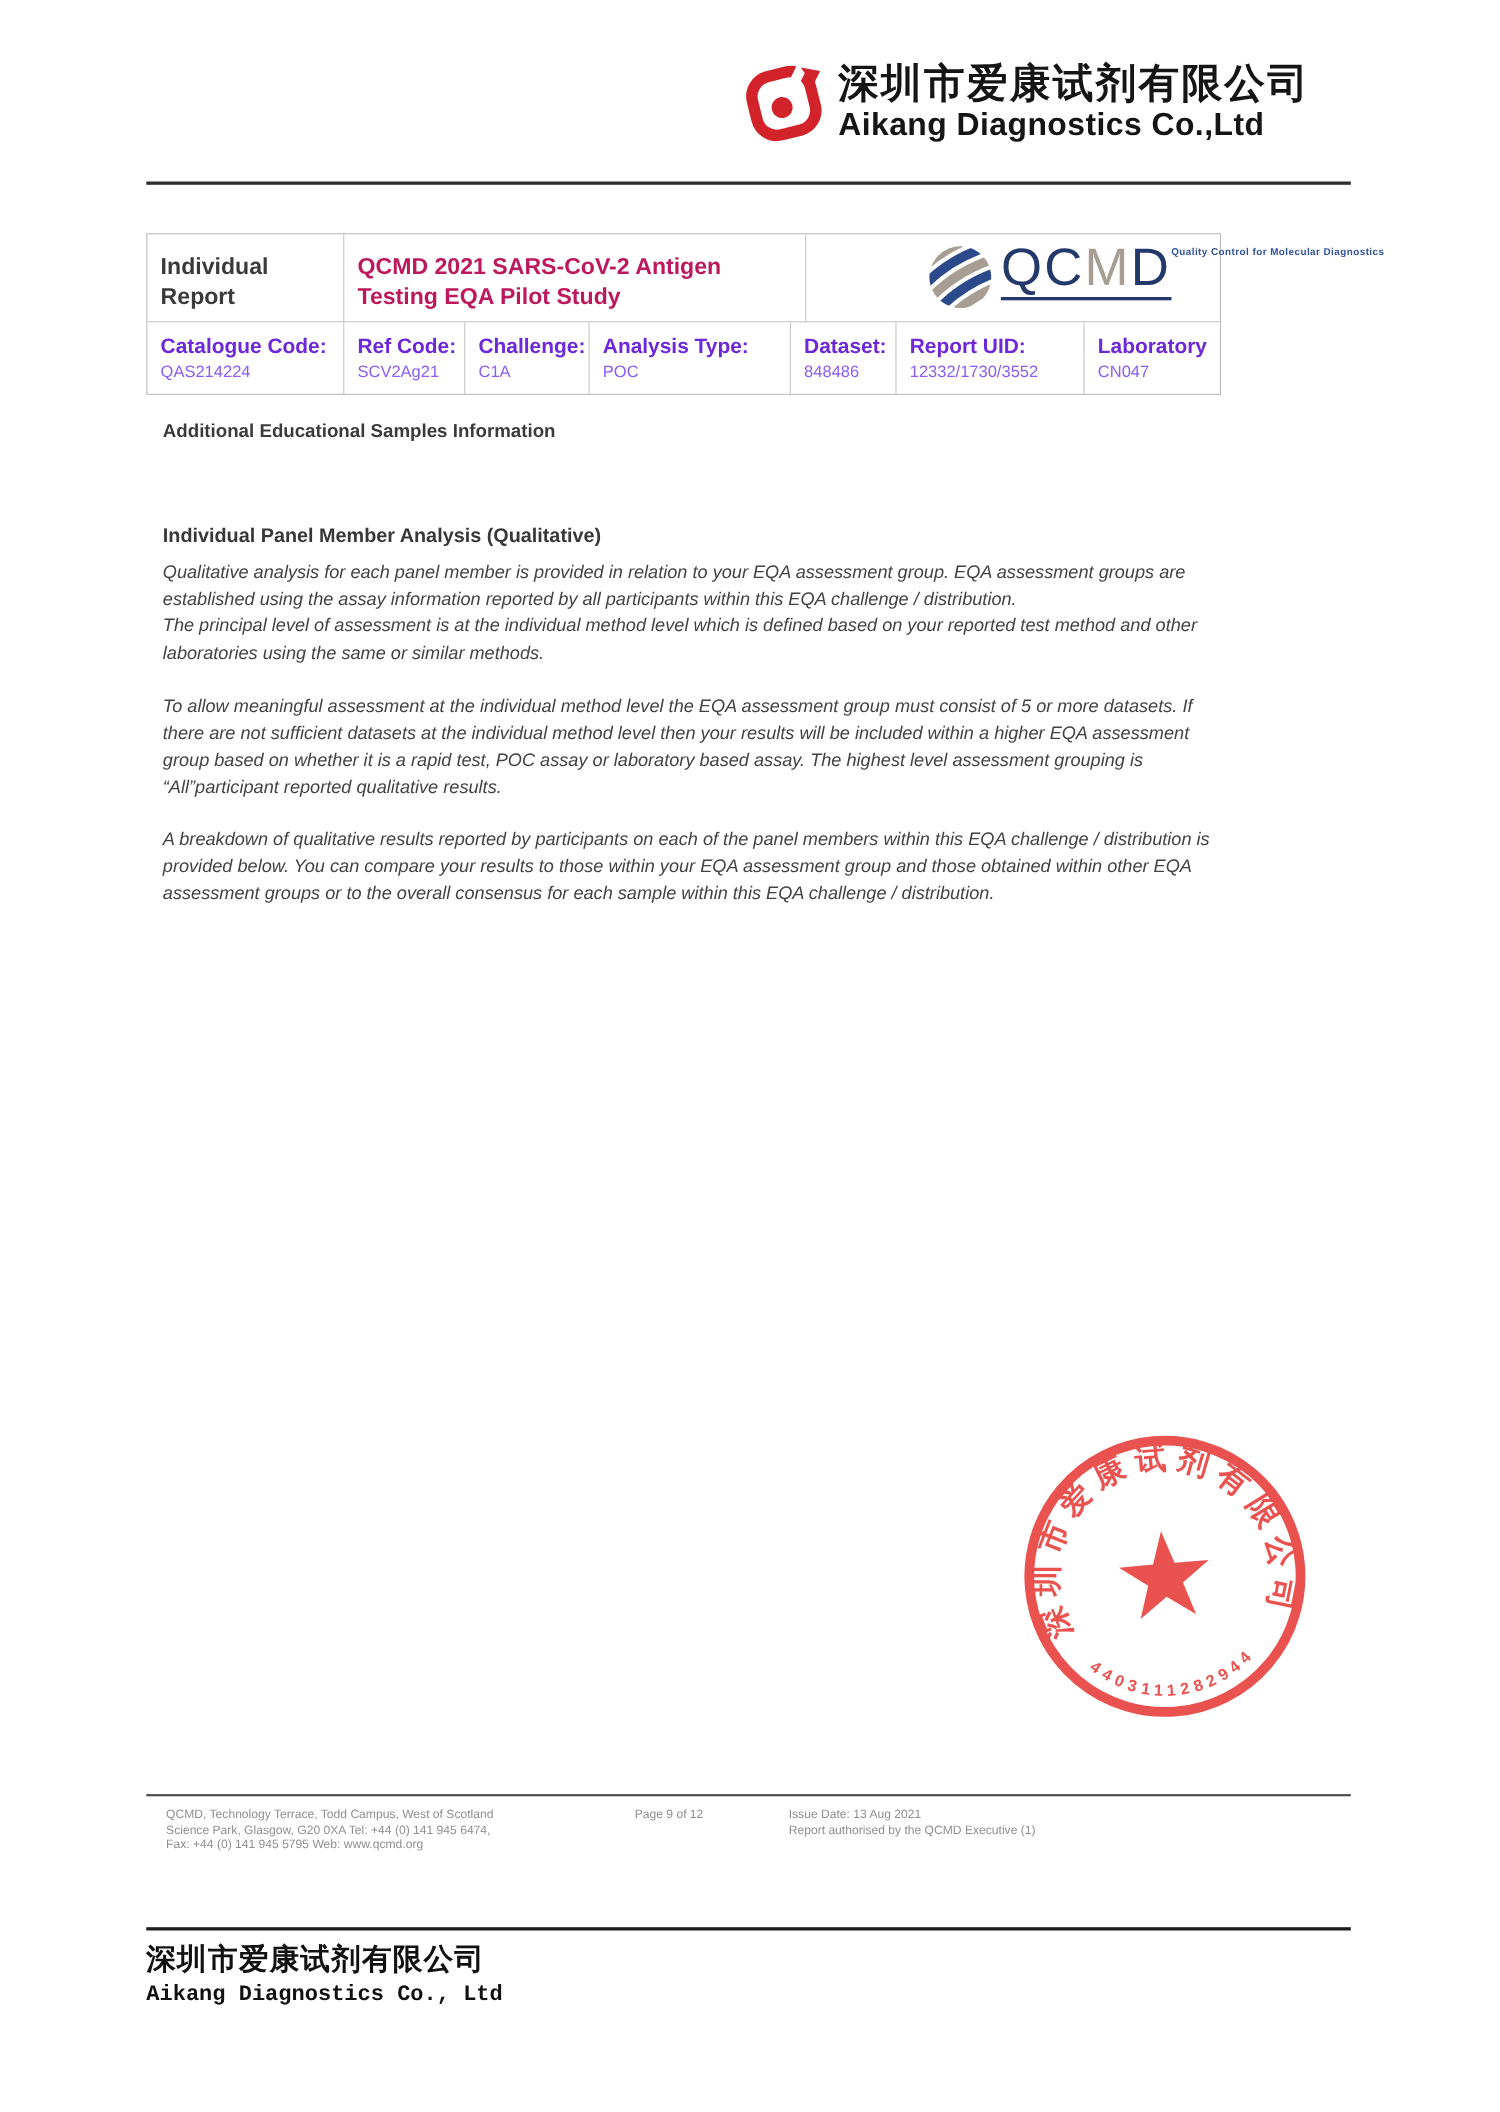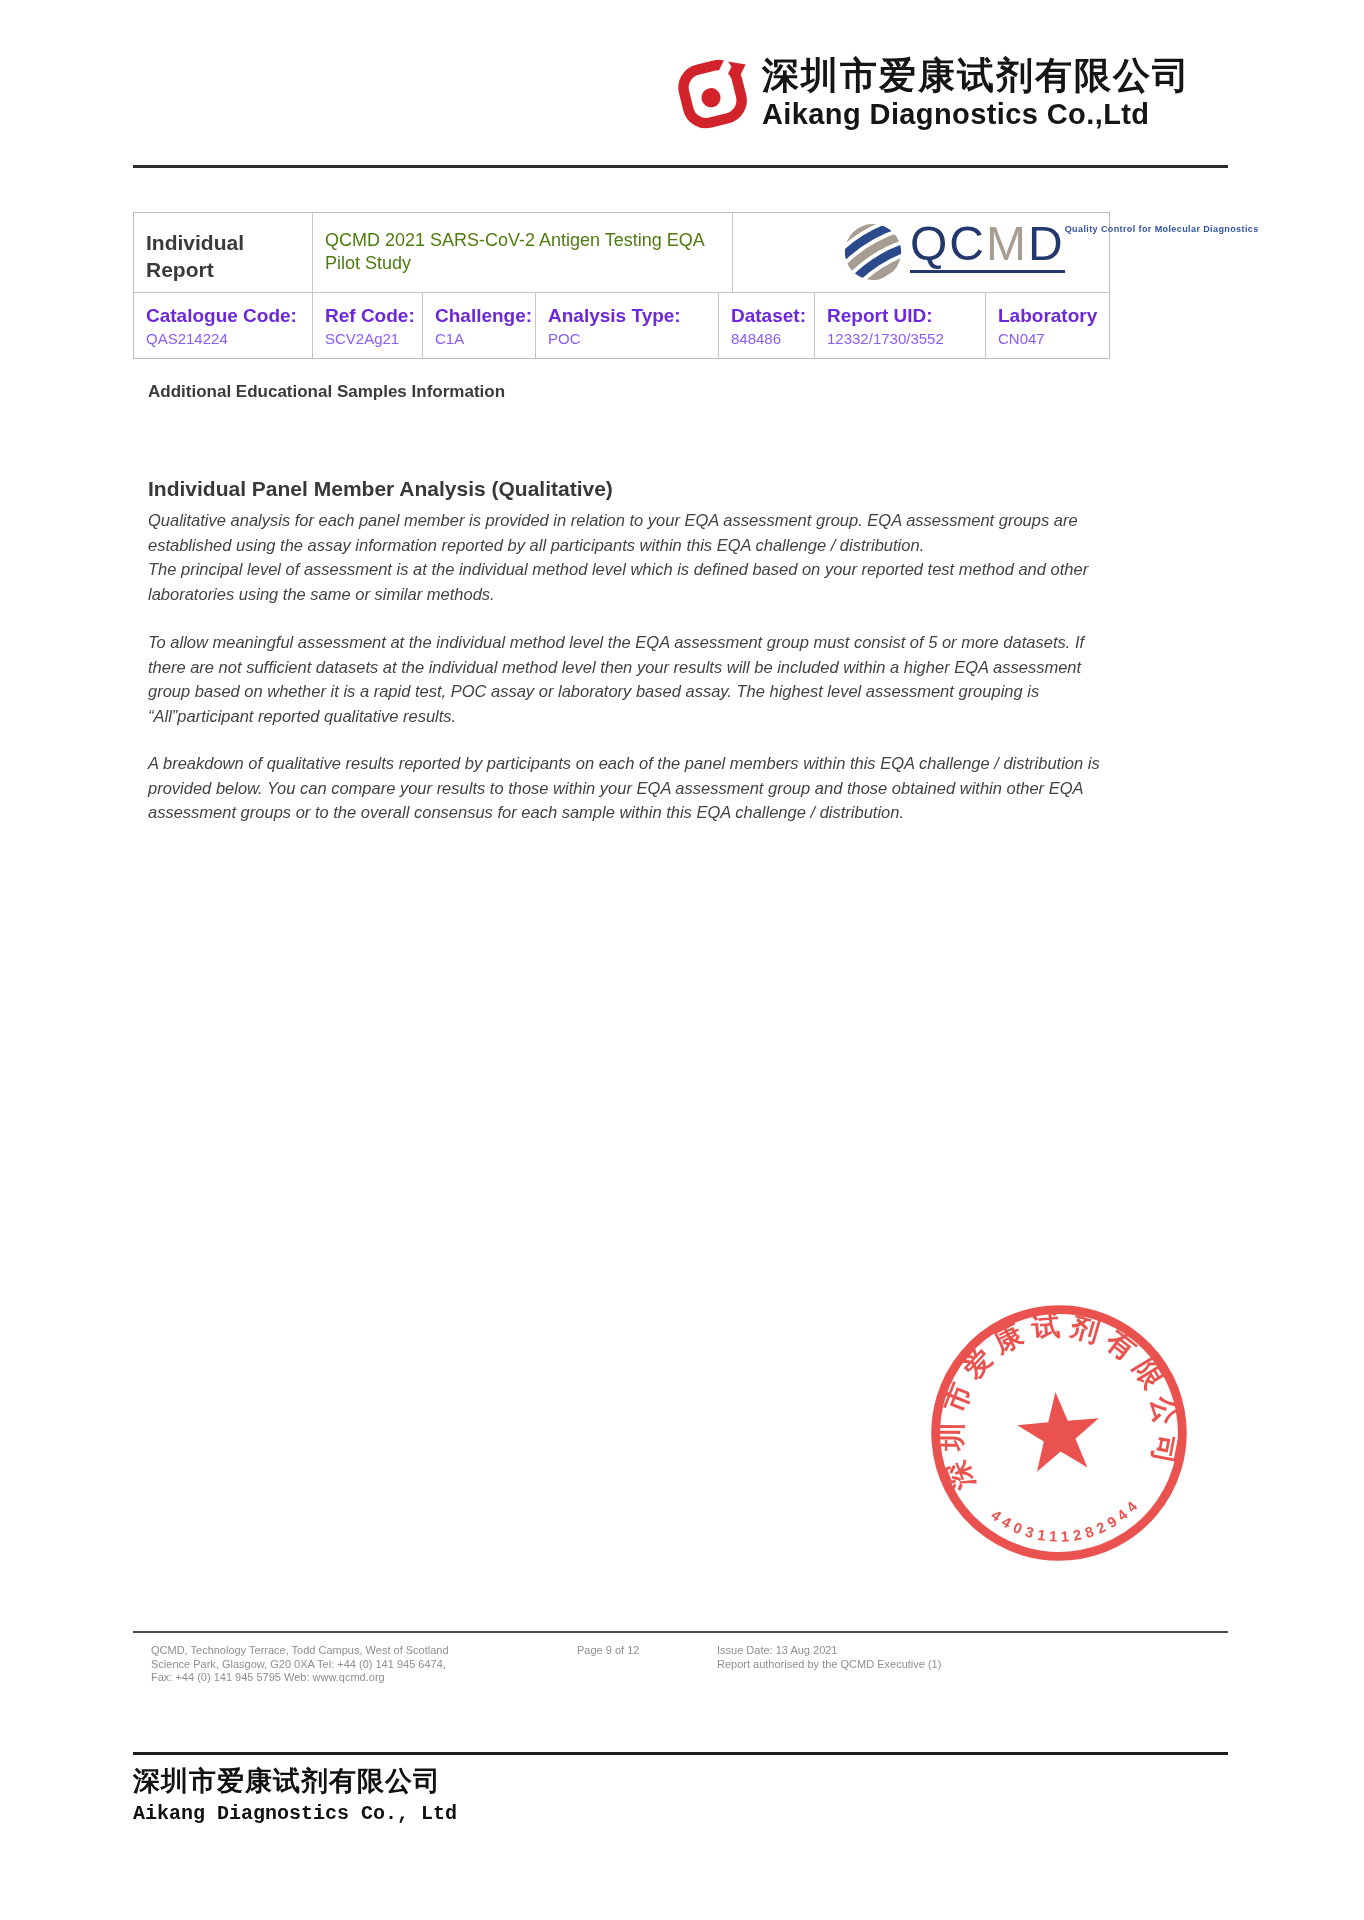--- a/index.html
+++ b/index.html
@@ -22,36 +22,36 @@
 
   .rule-top { position:absolute; left:133px; top:165px; width:1095px; height:3px; background:#2e2e2e; }
 
   
   .meta-table { position:absolute; left:133px; top:212px; width:977px; border:1px solid #bcbcbc; background:#fff; }
   .mt-row1 { display:grid; grid-template-columns:179px 521px 275px; }
   .mt-row2 { display:grid; grid-template-columns:179px 110px 113px 183px 96px 171px 123px; border-top:1px solid #c6c6c6; }
   .mt-cell { border-right:1px solid #c6c6c6; padding:10px 10px 8px 12px; }
   .mt-cell:last-child { border-right:none; }
   .mt-title-small { font-size:21px; font-weight:bold; color:#3a3a3a; line-height:1.3; padding-top:16px; }
-  .mt-title-main  { font-size:18px; font-weight:normal; color:#4d7c0f; line-height:1.3; padding-top:16px; max-width:420px; }
+  .mt-title-main  { font-size:21px; font-weight:bold; color:#be185d; line-height:1.3; padding-top:16px; max-width:420px; }
   .mt-label { font-size:19px; font-weight:bold; color:#6d28d9; line-height:1.35; white-space:nowrap; }
   .mt-value { font-size:15px; color:#8b5cf6; line-height:1.45; white-space:nowrap; }
 
   
   .qcmd-cell { display:flex; align-items:flex-start; gap:6px; padding:8px 6px 4px 8px; }
   .qcmd-globe { width:62px; height:62px; flex:0 0 auto; }
   .qcmd-wordblock { display:flex; flex-direction:row; }
   .qcmd-word { font-size:48px; line-height:0.95; letter-spacing:2px; font-weight:400; border-bottom:3px solid #24396b; padding-bottom:3px; }
   .q-blue { color:#24396b; }
   .q-tan  { color:#a79d92; }
   .qcmd-tagline { font-size:9px; font-weight:bold; color:#3253a0; letter-spacing:0.4px; margin-top:3px; text-align:center; white-space:nowrap; }
 
   
   .h-additional { position:absolute; left:148px; top:382px; font-size:17px; font-weight:bold; color:#3a3a3a; }
-  .h-analysis   { position:absolute; left:148px; top:477px; font-size:21px; font-weight:bold; color:#383838; }
+  .h-analysis   { position:absolute; left:148px; top:477px; font-size:18px; font-weight:bold; color:#383838; }
   .para { position:absolute; left:148px; width:968px; font-size:16.5px; line-height:24.5px; color:#434343; white-space:pre-line;font-style:italic; }
   .para1 { top:508px; }
   .para2 { top:630px; }
   .para3 { top:751px; }
 
   
   .stamp { position:absolute; left:922px; top:1296px; width:274px; height:274px; opacity:0.92; }
 
   
   .rule-footer { position:absolute; left:133px; top:1631px; width:1095px; height:2px; background:#4c4c4c; }

